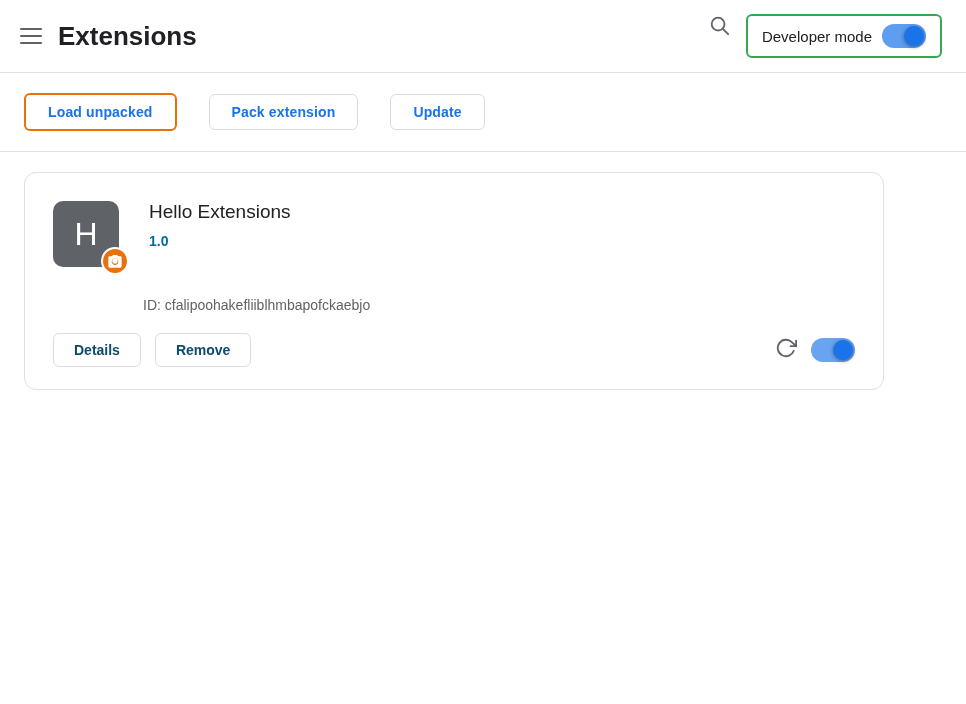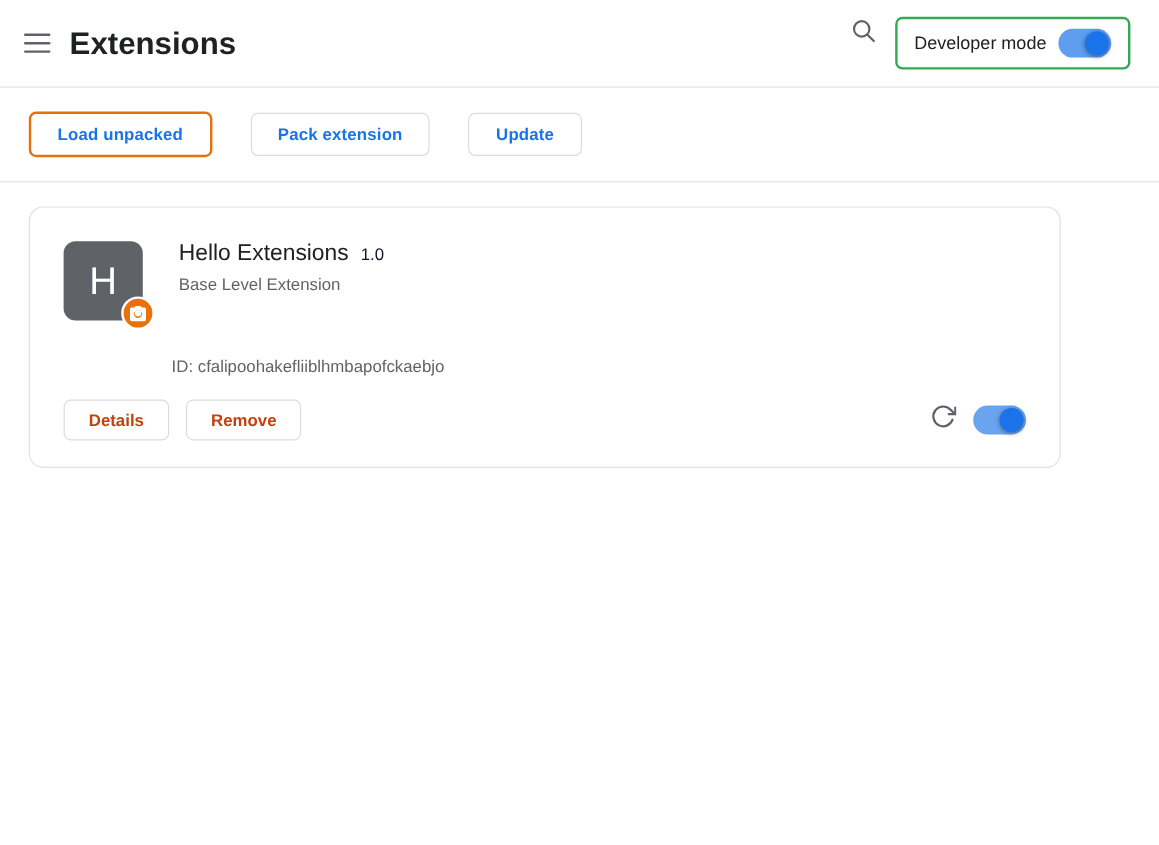--- a/index.html
+++ b/index.html
@@ -175,29 +175,31 @@
       fill: #fff;
     }
     .ext-info {
       flex: 1;
     }
     .ext-name-row {
       display: flex;
       align-items: baseline;
       gap: 10px;
       margin-bottom: 6px;
+      flex-direction: column;
     }
     .ext-name {
       font-size: 19px;
       font-weight: 500;
       color: #202124;
     }
     .ext-version {
       font-size: 14px;
-      color: #0f172a;
+      color: #0369a1;
+      font-weight: bold;
     }
     .ext-desc {
       font-size: 14px;
       color: #5f6368;
     }
 
     .ext-id {
       font-size: 14px;
       color: #5f6368;
       margin-bottom: 20px;
@@ -211,21 +213,21 @@
     }
     .card-footer-left {
       display: flex;
       gap: 14px;
     }
     .card-btn {
       padding: 8px 20px;
       border: 1px solid #dadce0;
       border-radius: 6px;
       background: #fff;
-      color: #c2410c;
+      color: #0c4a6e;
       font-size: 14px;
       font-weight: 600;
       cursor: pointer;
     }
     .card-footer-right {
       display: flex;
       align-items: center;
       gap: 14px;
     }
     .reload-icon {
@@ -310,21 +312,20 @@
             <circle cx="12" cy="12" r="4" fill="white"></circle>
             <path d="M9 3L7.17 5H4C2.9 5 2 5.9 2 7v13c0 1.1.9 2 2 2h16c1.1 0 2-.9 2-2V7c0-1.1-.9-2-2-2h-3.17L15 3H9zm3 15c-2.76 0-5-2.24-5-5s2.24-5 5-5 5 2.24 5 5-2.24 5-5 5z" fill="white"></path>
           </svg>
         </div>
       </div>
       <div class="ext-info">
         <div class="ext-name-row">
           <span class="ext-name">Hello Extensions</span>
           <span class="ext-version">1.0</span>
         </div>
-        <div class="ext-desc">Base Level Extension</div>
       </div>
     </div>
 
     <div class="ext-id">
       <span>ID:</span>
       <span>cfalipoohakefliiblhmbapofckaebjo</span>
     </div>
 
     <div class="card-footer">
       <div class="card-footer-left">

